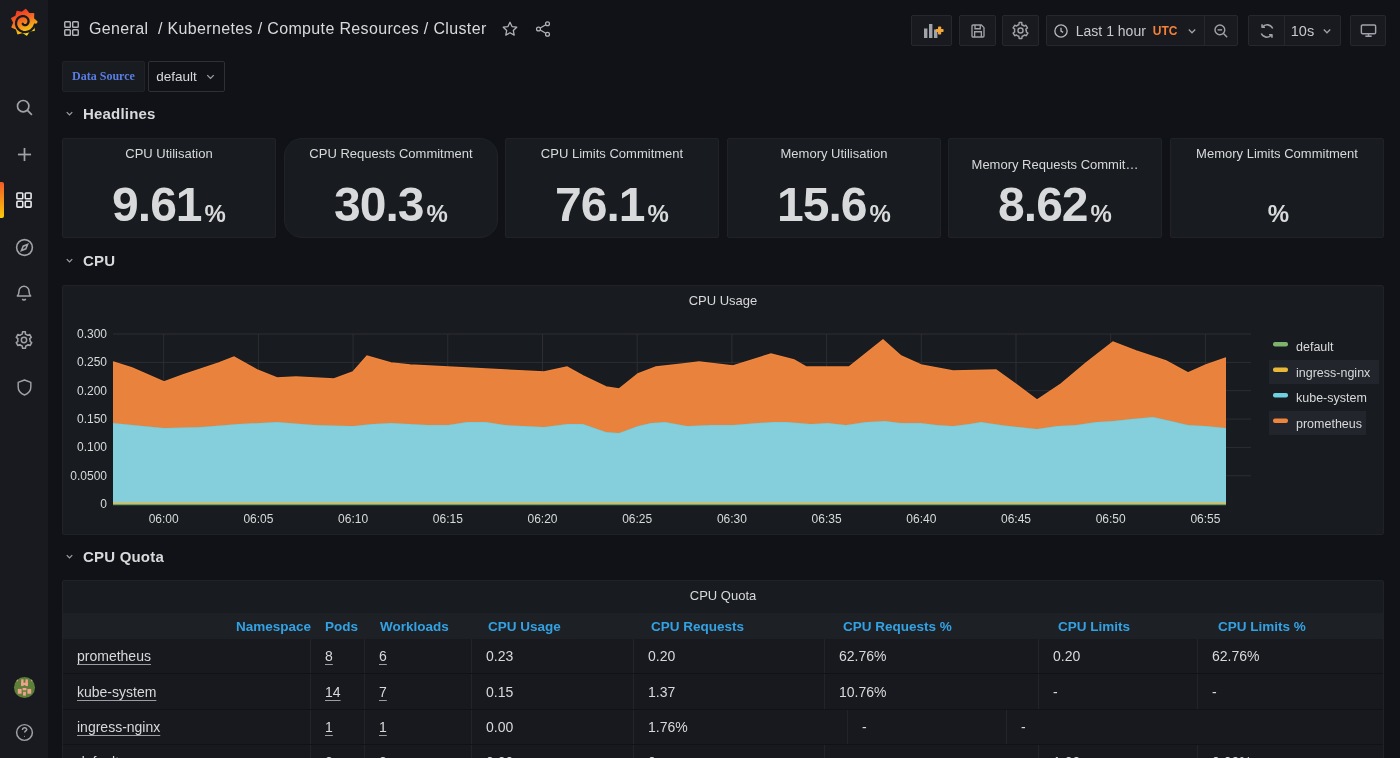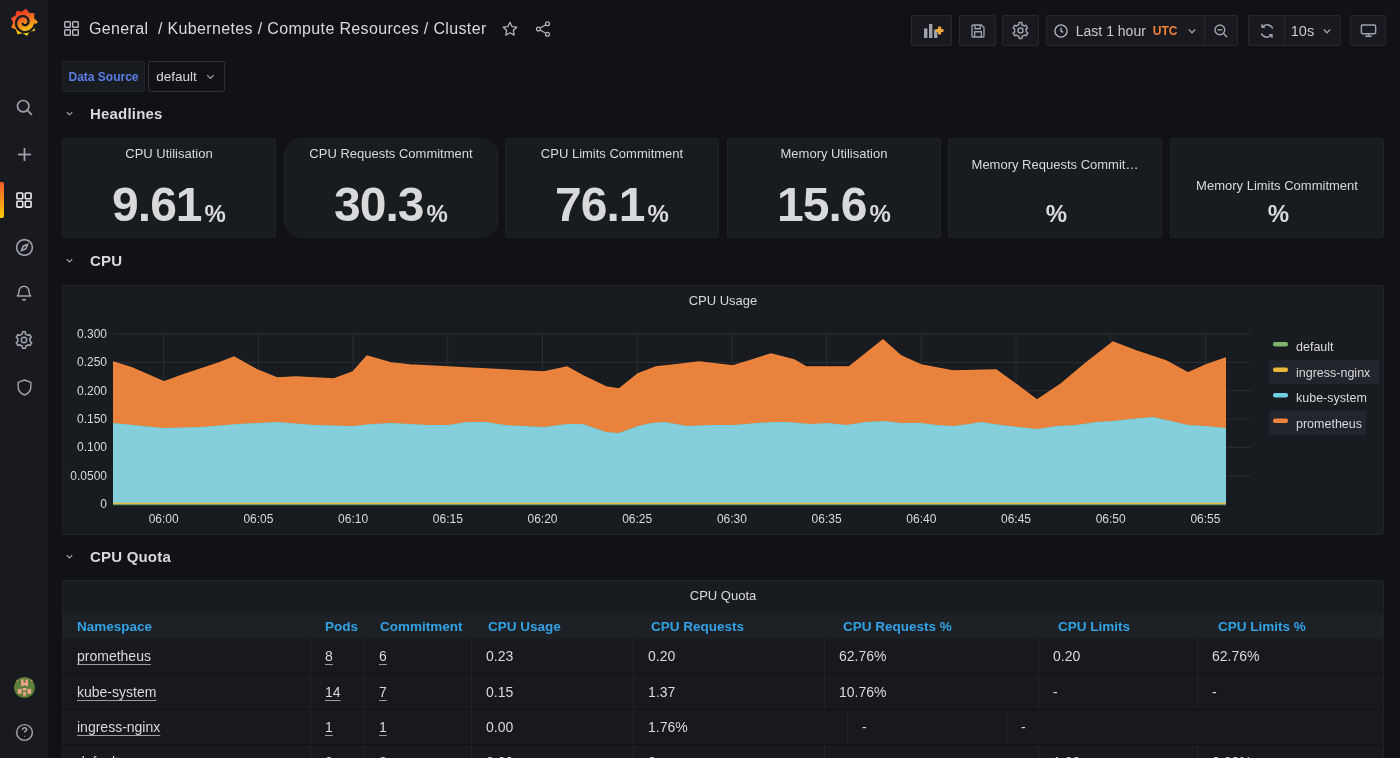--- a/index.html
+++ b/index.html
@@ -5,23 +5,23 @@
 * { margin:0; padding:0; box-sizing:border-box; }
 html,body { width:1400px; height:758px; background:#111217; font-family:"Liberation Sans",sans-serif; overflow:hidden; color:#d8d9da; }
 #sidebar { position:absolute; left:0; top:0; width:48px; height:758px; background:#191a1f; z-index:5; }
 .sic { position:absolute; left:0; width:48px; height:36px; display:flex; align-items:center; justify-content:center; color:#9fa2a8; }
 .sic svg { display:block; }
 #main { position:absolute; left:48px; top:0; width:1352px; height:758px; }
 .breadcrumb { position:absolute; left:14px; top:19px; display:flex; align-items:center; font-size:16px; color:#d8d9da; }
 .breadcrumb .gicon { margin-right:8px; color:#b3b6bc; display:flex; }
 .navbtn { position:absolute; top:15px; height:31px; background:#181a20; border:1px solid #26282e; border-radius:2px; display:flex; align-items:center; justify-content:center; color:#9fa2a8; }
 .sep { width:1px; height:100%; background:#26282e; }
-.submenu-label { position:absolute; left:14px; top:61px; width:83px; height:31px; background:#181b1f; border:1px solid #202226; border-radius:2px; color:#5a7ee5; font-size:12px; font-weight:bold; display:flex; align-items:center; justify-content:center; }
+.submenu-label { position:absolute; left:14px; top:61px; width:83px; height:31px; background:#181b1f; border:1px solid #202226; border-radius:2px; color:#5a7ee5; font-size:12px; font-weight:bold; display:flex; align-items:center; justify-content:center;font-family:Liberation Serif, serif; }
 .submenu-val { position:absolute; left:100px; top:61px; width:77px; height:31px; background:#111217; border:1px solid #2e3036; border-radius:2px; color:#d8d9da; font-size:13.5px; display:flex; align-items:center; justify-content:center; gap:7px; }
-.secthead { position:absolute; display:flex; align-items:center; gap:15px; font-size:15px; font-weight:bold; color:#d8d9da; letter-spacing:0.2px; }
+.secthead { position:absolute; display:flex; align-items:center; gap:8px; font-size:15px; font-weight:bold; color:#d8d9da; letter-spacing:0.2px; }
 .secthead svg { color:#9fa2a8; }
 .panel { position:absolute; background:#181b1f; border:1px solid #202226; border-radius:2px; }
 .ptitle { position:absolute; top:7px; left:0; right:0; text-align:center; font-size:13px; font-weight:normal; color:#d8d9da; white-space:nowrap; overflow:hidden; }
 .statv { position:absolute; top:32px; left:0; right:0; bottom:0; display:flex; align-items:center; justify-content:center; font-weight:bold; color:#d8d9da; }
 .statv .big { font-size:48px; letter-spacing:-1px; }
 .statv .pct { font-size:24px; padding-top:19px; margin-left:3px; }
 .trow { display:flex; align-items:center; }
 .trow > div { padding-left:14px; overflow:hidden; white-space:nowrap; }
 .thead { height:26px; background:#1d2126; color:#33a2e5; font-weight:bold; font-size:13.5px; }
 .tdata { height:35.4px; background:#17191e; font-size:14px; color:#d8d9da; border-bottom:1px solid #111217; }
@@ -256,25 +256,26 @@
   <div class="panel" style="left:679px;top:138px;width:214px;height:100px;">
     <div class="ptitle" style="top:7px;">Memory Utilisation</div>
     <div class="statv">
         <span class="big">15.6</span>
         <span class="pct">%</span>
       </div>
   </div>
   <div class="panel" style="left:900px;top:138px;width:214px;height:100px;">
     <div class="ptitle" style="top:18px;">Memory Requests Commit…</div>
     <div class="statv">
+        <span class="big">8.62</span>
         <span class="pct">%</span>
       </div>
   </div>
   <div class="panel" style="left:1122px;top:138px;width:214px;height:100px;">
-    <div class="ptitle" style="top:7px;margin-top:32px;">Memory Limits Commitment</div>
+    <div class="ptitle" style="top:7px;">Memory Limits Commitment</div>
     <div class="statv">
         <span class="pct">%</span>
       </div>
   </div>
 
   <div class="secthead" style="left:16px;top:252px;">
     <svg width="11" height="11" viewBox="0 0 24 24" fill="none" stroke="currentColor" stroke-width="2.6">
         <path d="M6 9l6 6 6-6"></path>
       </svg>
     <span>CPU</span>
@@ -354,23 +355,23 @@
   <div class="secthead" style="left:16px;top:548px;">
     <svg width="11" height="11" viewBox="0 0 24 24" fill="none" stroke="currentColor" stroke-width="2.6">
         <path d="M6 9l6 6 6-6"></path>
       </svg>
     <span>CPU Quota</span>
   </div>
   <div class="panel" style="left:14px;top:580px;width:1322px;height:200px;">
     <div class="ptitle">CPU Quota</div>
     <div style="position:absolute;left:0;top:32px;width:1320px;">
       <div class="trow thead">
-        <div style="width:248px;">Namespace</div>
+        <div style="width:248px;text-align:right;">Namespace</div>
         <div style="width:55px;">Pods</div>
-        <div style="width:108px;">Commitment</div>
+        <div style="width:108px;">Workloads</div>
         <div style="width:163px;">CPU Usage</div>
         <div style="width:192px;">CPU Requests</div>
         <div style="width:215px;">CPU Requests %</div>
         <div style="width:160px;">CPU Limits</div>
         <div style="width:179px;">CPU Limits %</div>
       </div>
       <div class="trow tdata">
         <div style="width:248px;">
             <a>prometheus</a>
           </div>

